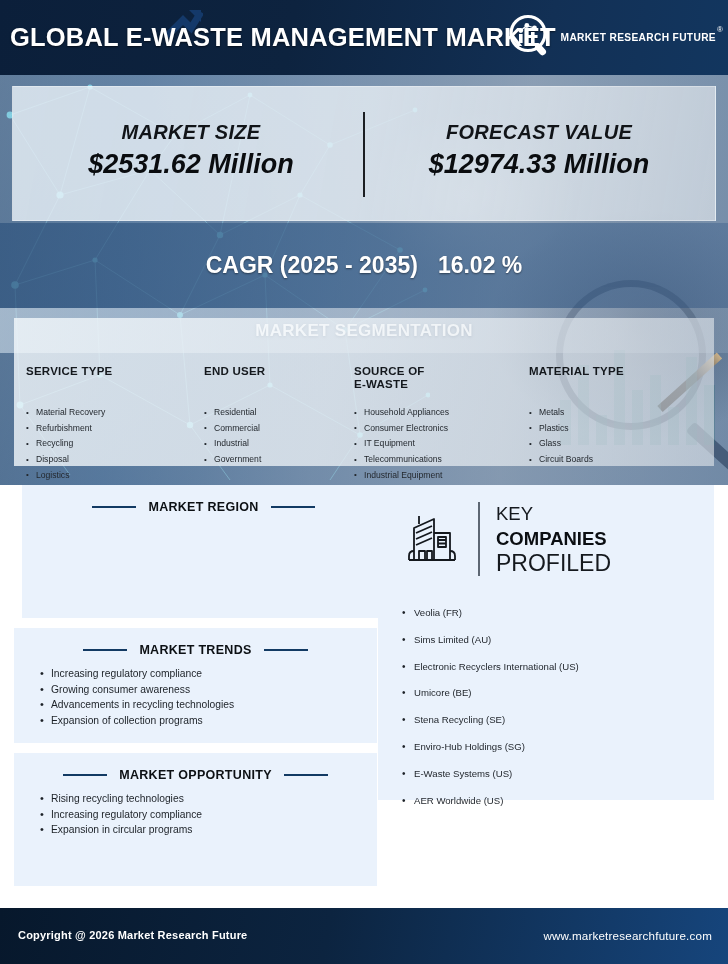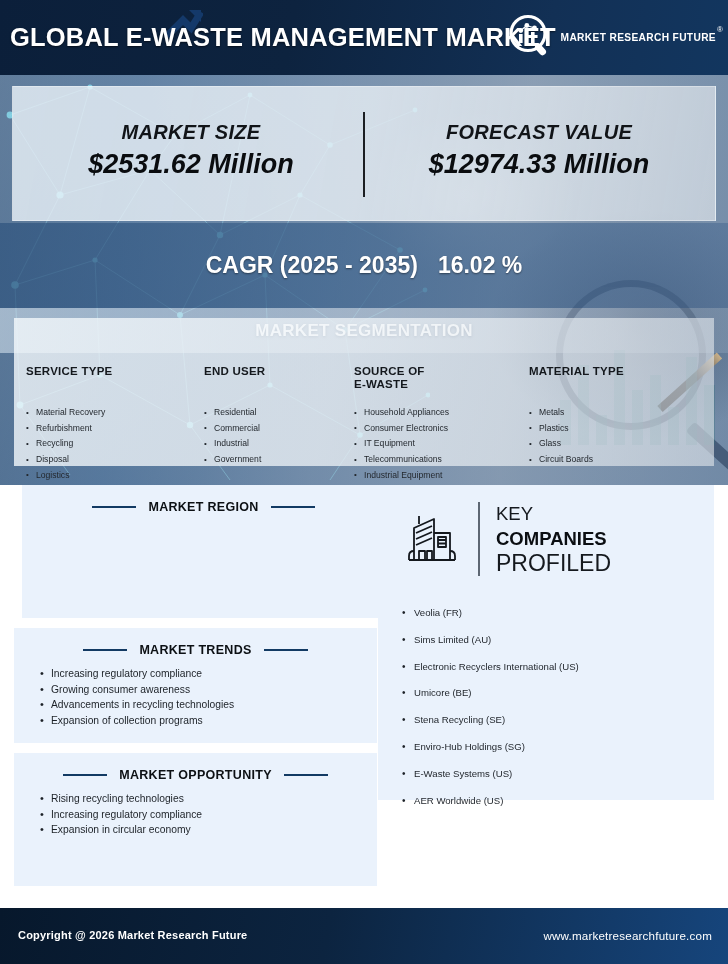--- a/index.html
+++ b/index.html
@@ -403,21 +403,21 @@
 
   <div class="card" id="card-opportunity">
     <div class="card-title-row">
       <span class="card-dash"></span>
       <span class="card-title">MARKET OPPORTUNITY</span>
       <span class="card-dash"></span>
     </div>
     <ul class="bullet-list">
       <li>Rising recycling technologies</li>
       <li>Increasing regulatory compliance</li>
-      <li>Expansion in circular economy</li>
+      <li>Expansion in circular programs</li>
     </ul>
   </div>
 
   <div class="card" id="card-companies">
     <div class="kc-head">
       <svg class="kc-icon" viewBox="0 0 58 56">
         <g fill="none" stroke="#14181d" stroke-width="1.8" stroke-linejoin="round">
           <path d="M12 49 V17 L32 8 V49"></path>
           <path d="M32 22 H48 V49 H32"></path>
           <path d="M7 49 H53"></path>

